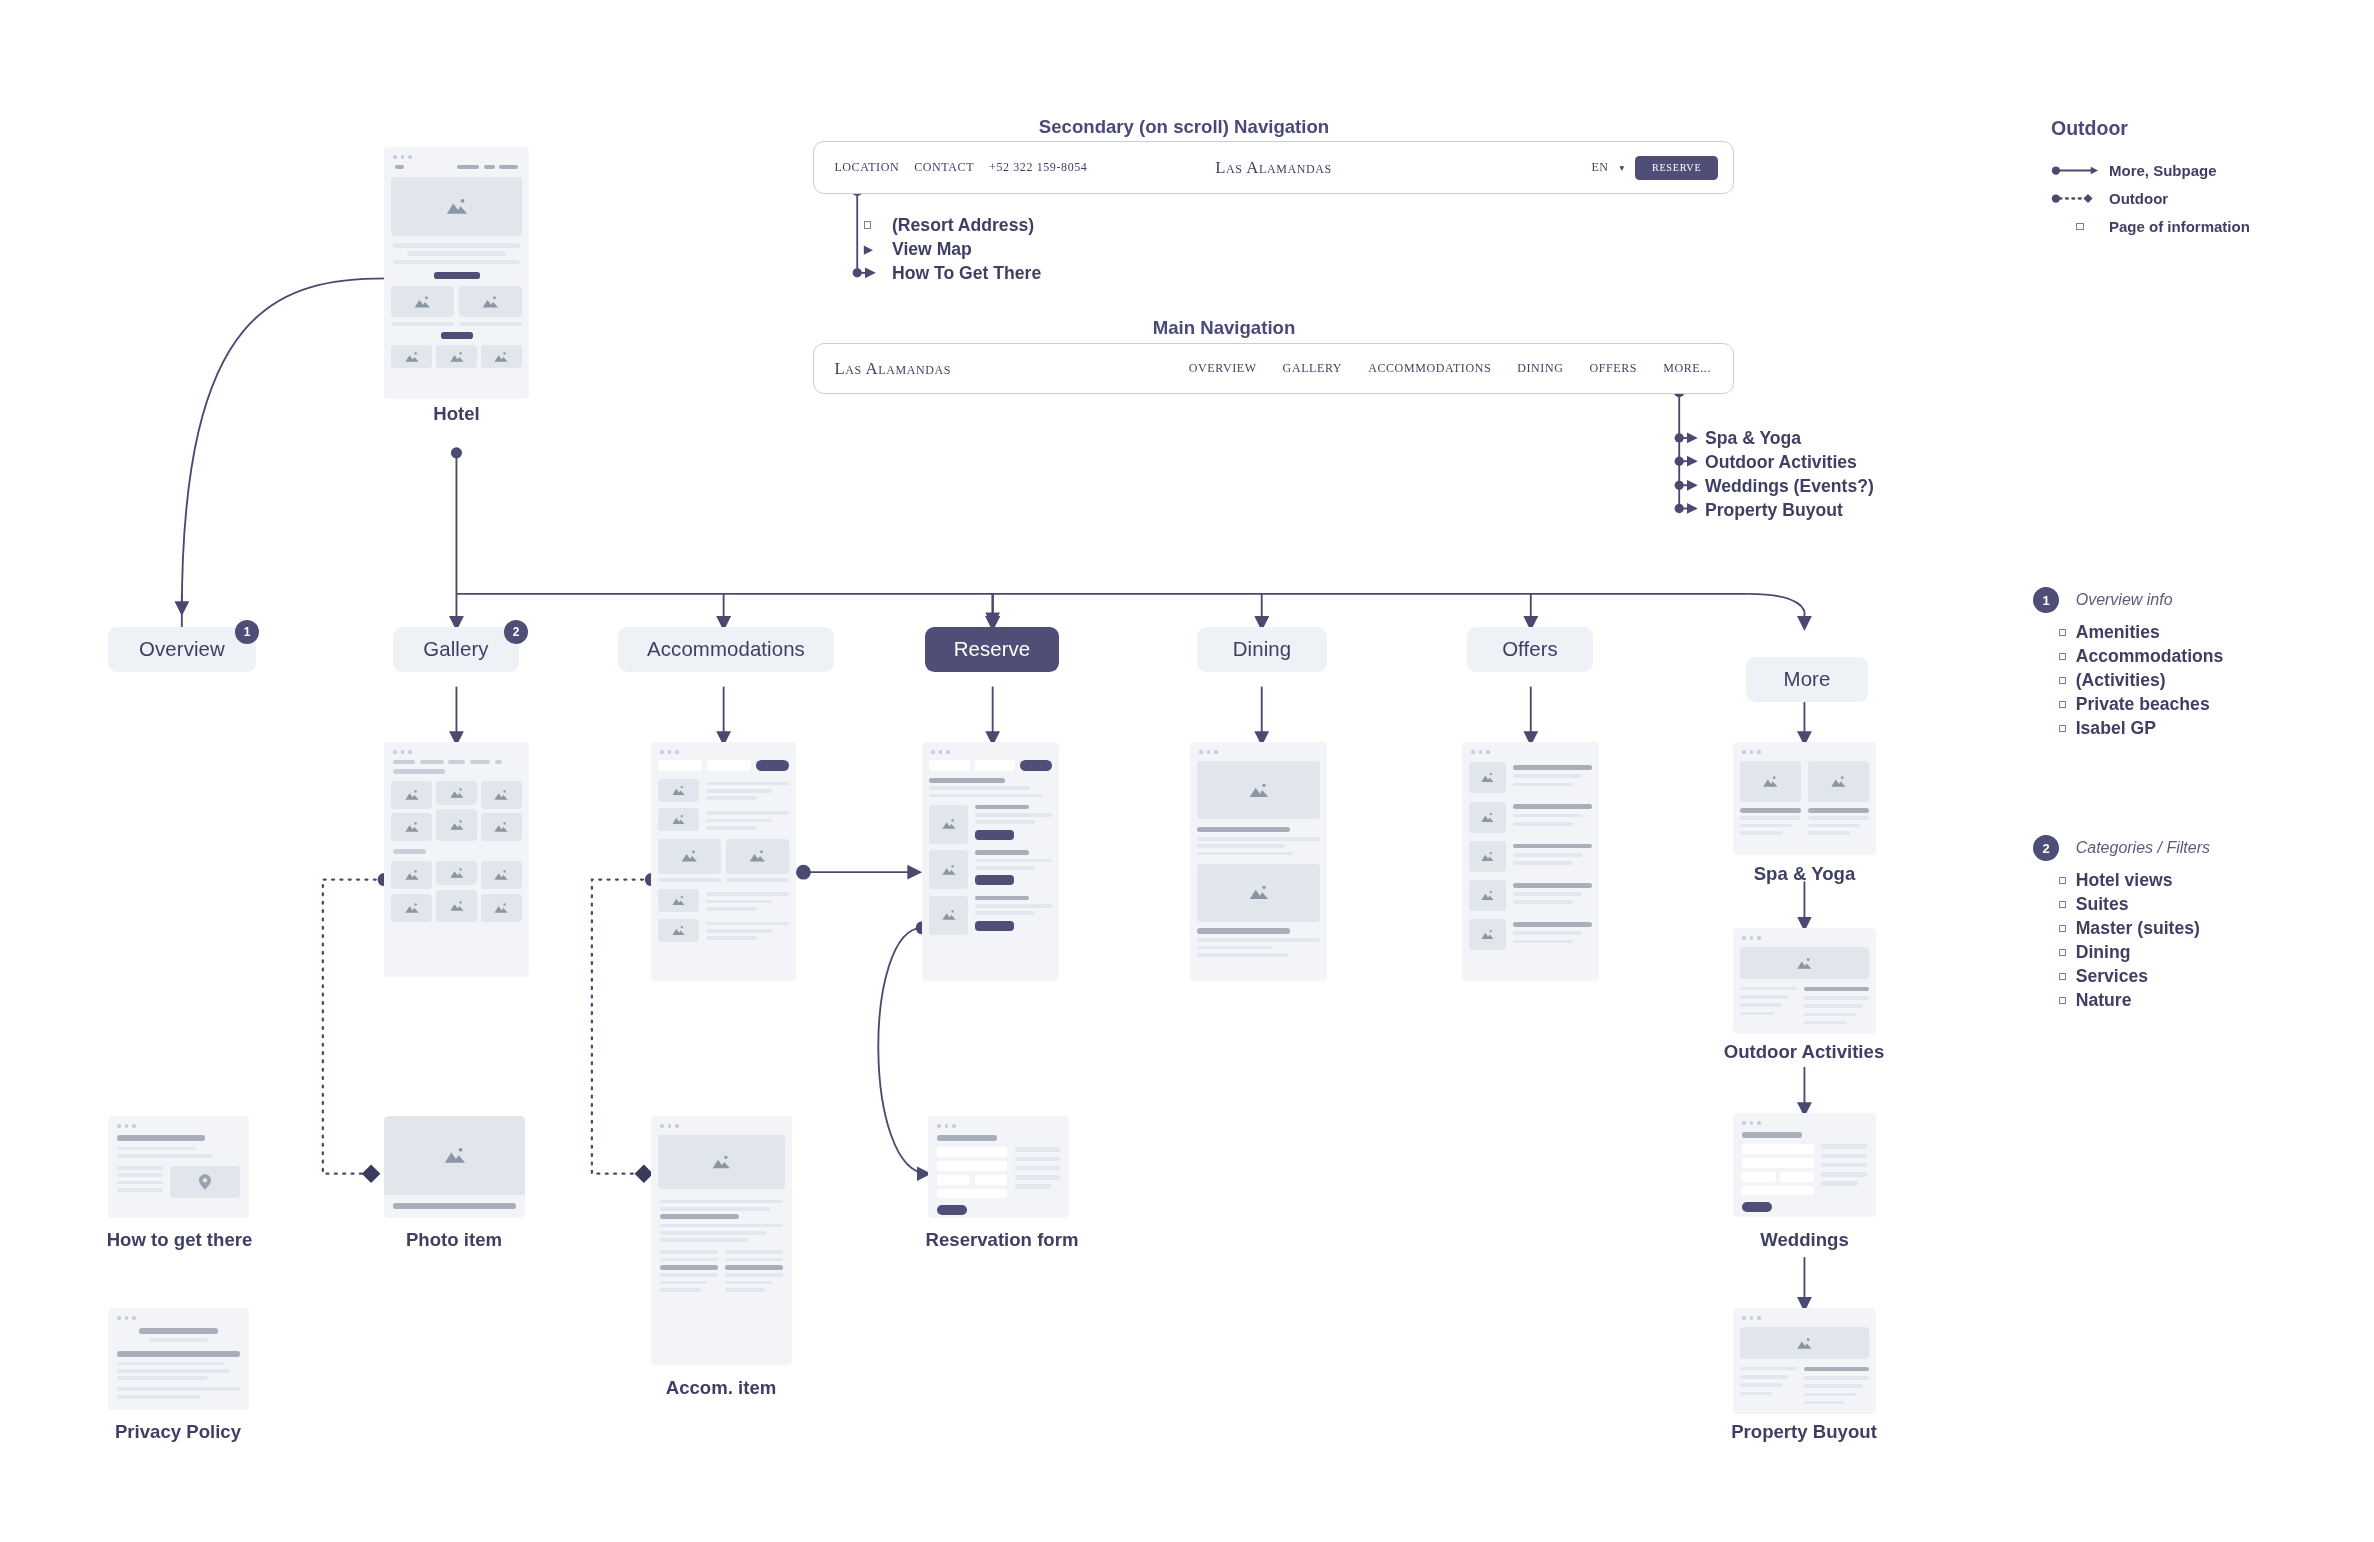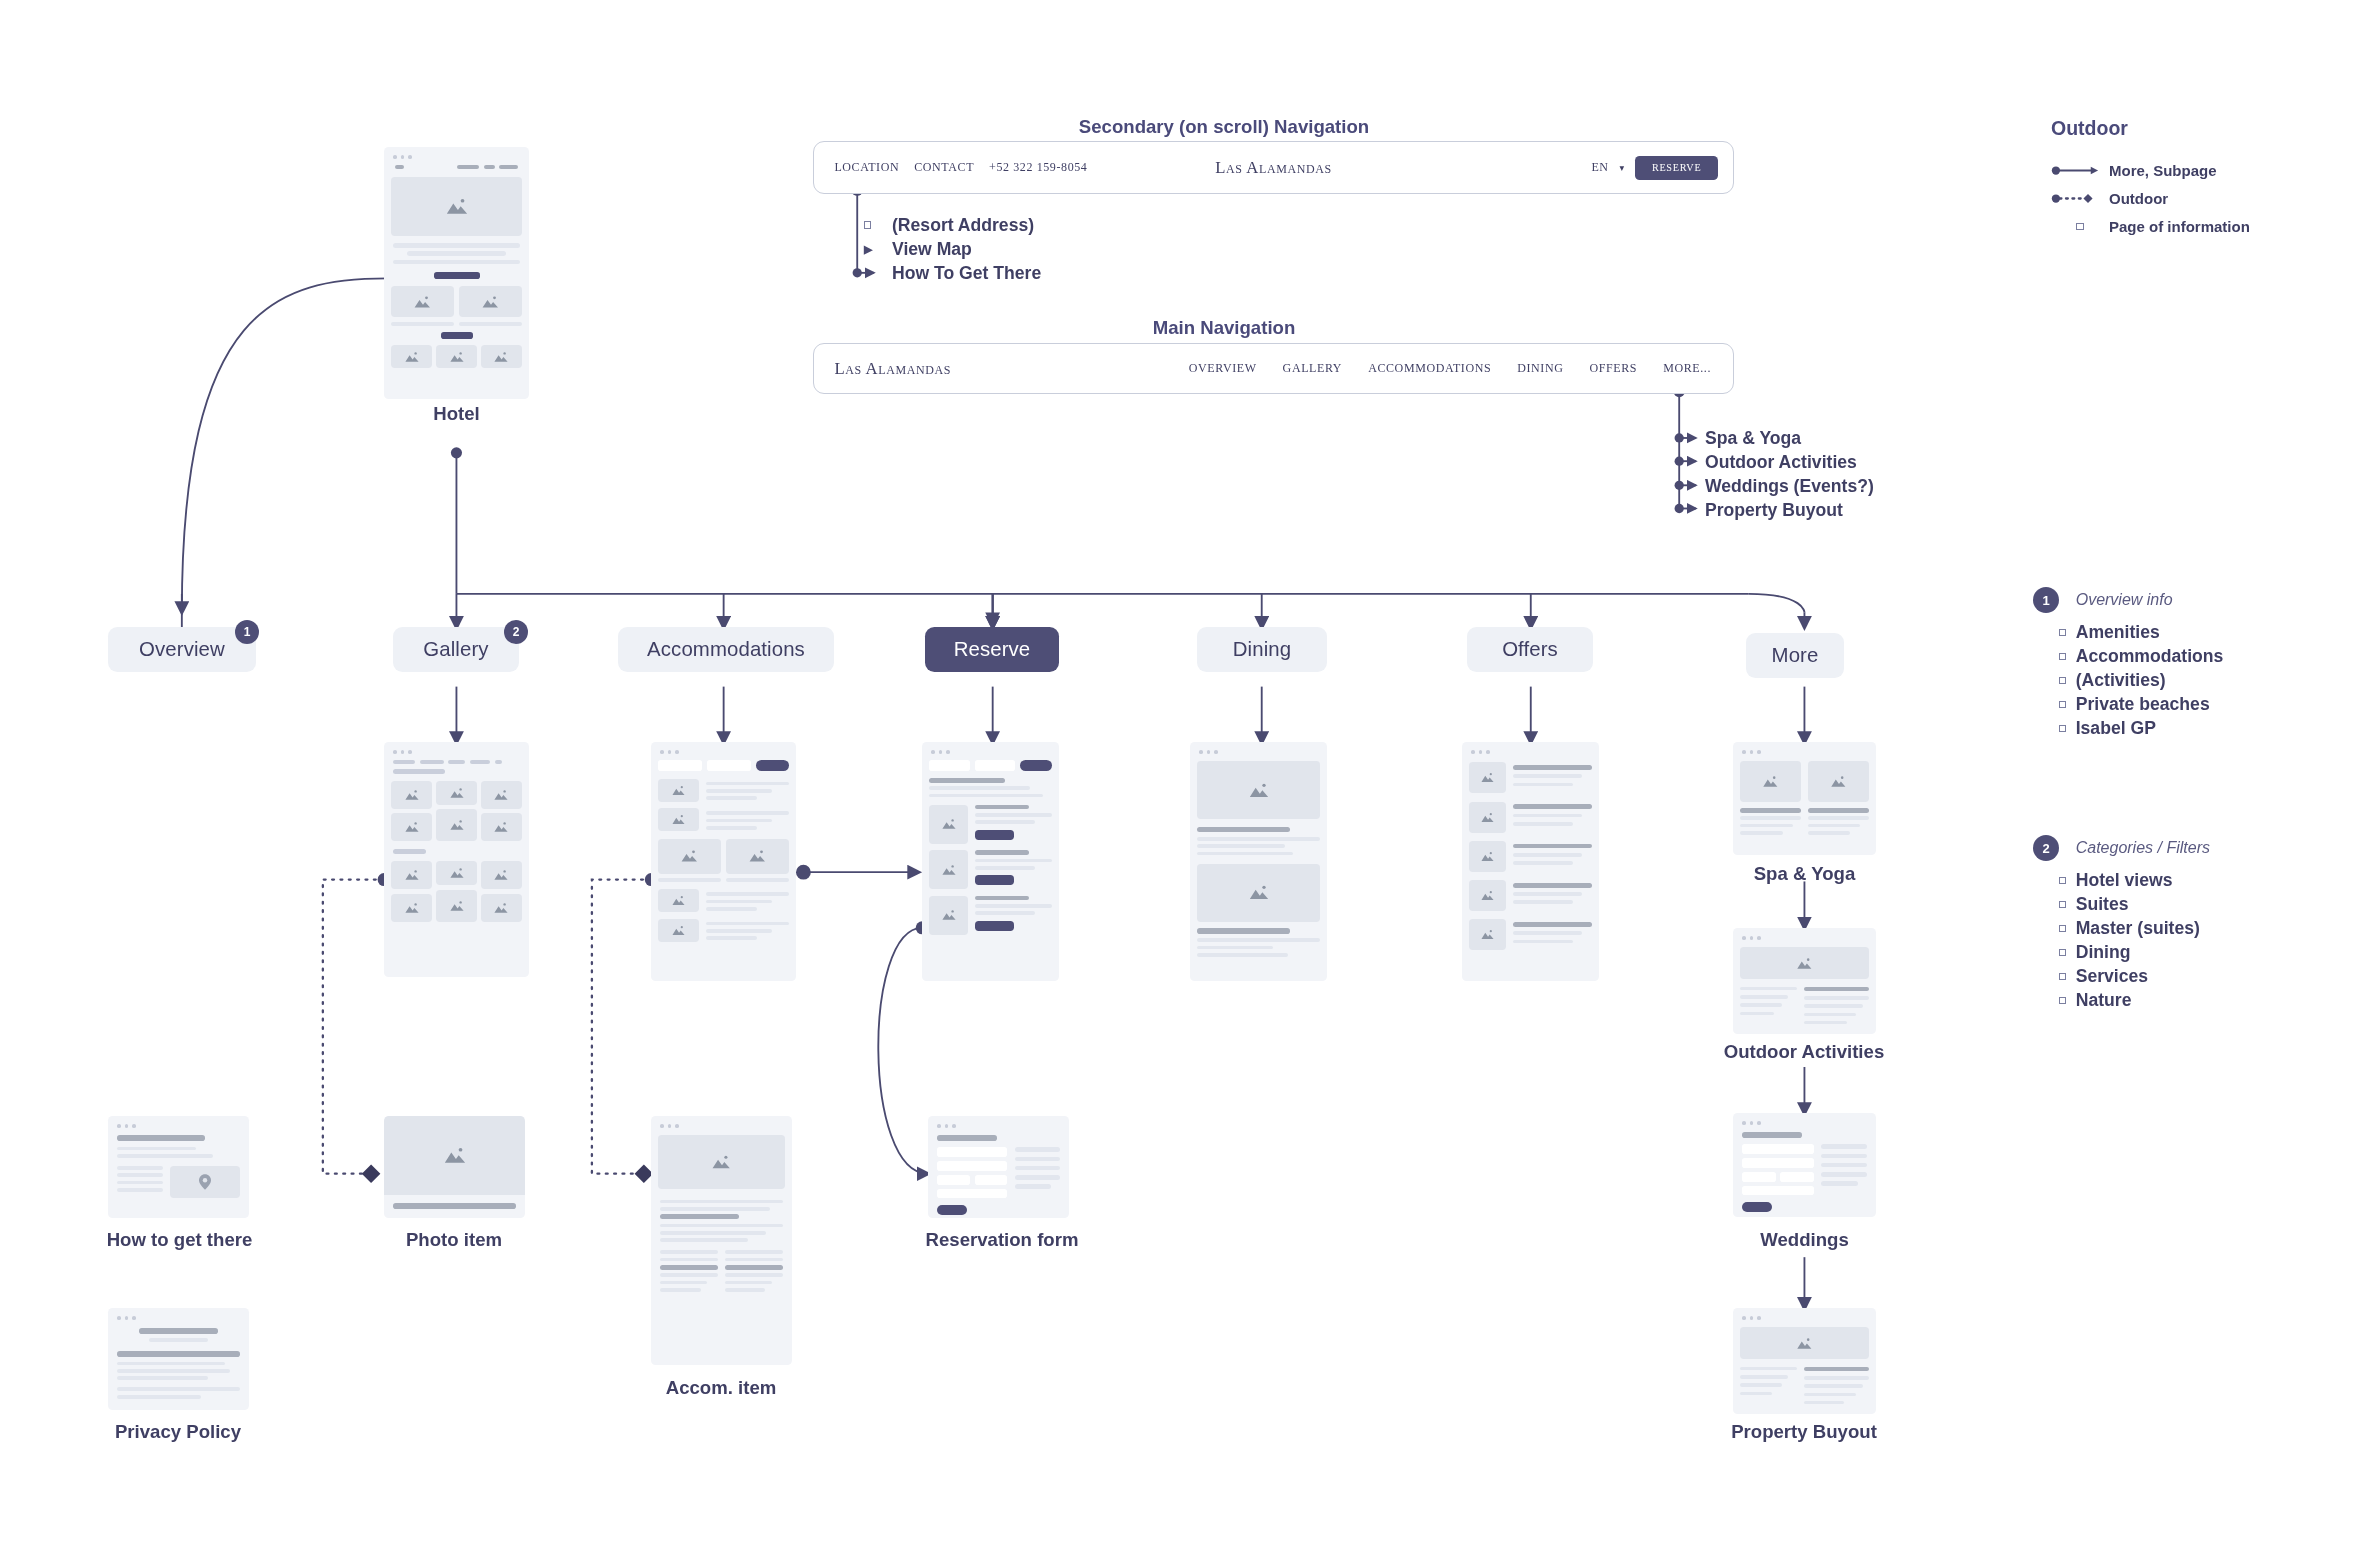--- a/index.html
+++ b/index.html
@@ -217,21 +217,21 @@
       <div class="img" style="flex:1;height:23px;">
           <svg width="16" height="12" viewBox="0 0 26 20">
             <circle cx="19" cy="4" r="2" fill="#8c95a3"></circle>
             <path d="M2 18 L9 7 L14 14 L17 10 L24 18 Z" fill="#8c95a3"></path>
           </svg>
         </div>
     </div>
   </div>
   <div class="cap" style="left:384px;top:403px;width:145px;">Hotel</div>
 
-  <div class="panel-title" style="left:1020px;top:116px;width:408px;">Secondary (on scroll) Navigation</div>
+  <div class="panel-title" style="left:980px;top:116px;width:408px;">Secondary (on scroll) Navigation</div>
   <div class="panel" style="left:813px;top:141px;width:921px;height:53px;">
     <div style="display:flex;align-items:center;gap:15px;padding-left:20.4px;">
       <span class="navlink">LOCATION</span>
       <span class="navlink">CONTACT</span>
       <span class="navlink">+52 322 159-8054</span>
     </div>
     <div class="brand" style="position:absolute;left:0;right:0;text-align:center;">Las Alamandas</div>
     <div style="position:absolute;right:15px;display:flex;align-items:center;gap:11px;">
       <span class="navlink">EN</span>
       <span style="font-size:9.3px;color:#3f3f63;">▾</span>
@@ -391,21 +391,21 @@
   </div>
 
   <div class="node" style="left:1197px;top:627px;width:130px;">
     <span>Dining</span>
   </div>
 
   <div class="node" style="left:1467px;top:627px;width:126px;">
     <span>Offers</span>
   </div>
 
-  <div class="node" style="left:1746px;top:633px;width:98px;">
+  <div class="node" style="left:1746px;top:657px;width:122px;">
     <span>More</span>
   </div>
 
   <div class="wf" style="left:384px;top:742px;width:145px;height:235px;">
     <div class="dots">
         <i></i>
         <i></i>
         <i></i>
       </div>
     <div class="row" style="gap:4.6px;padding:5.6px 9.3px 0 9.3px;">

